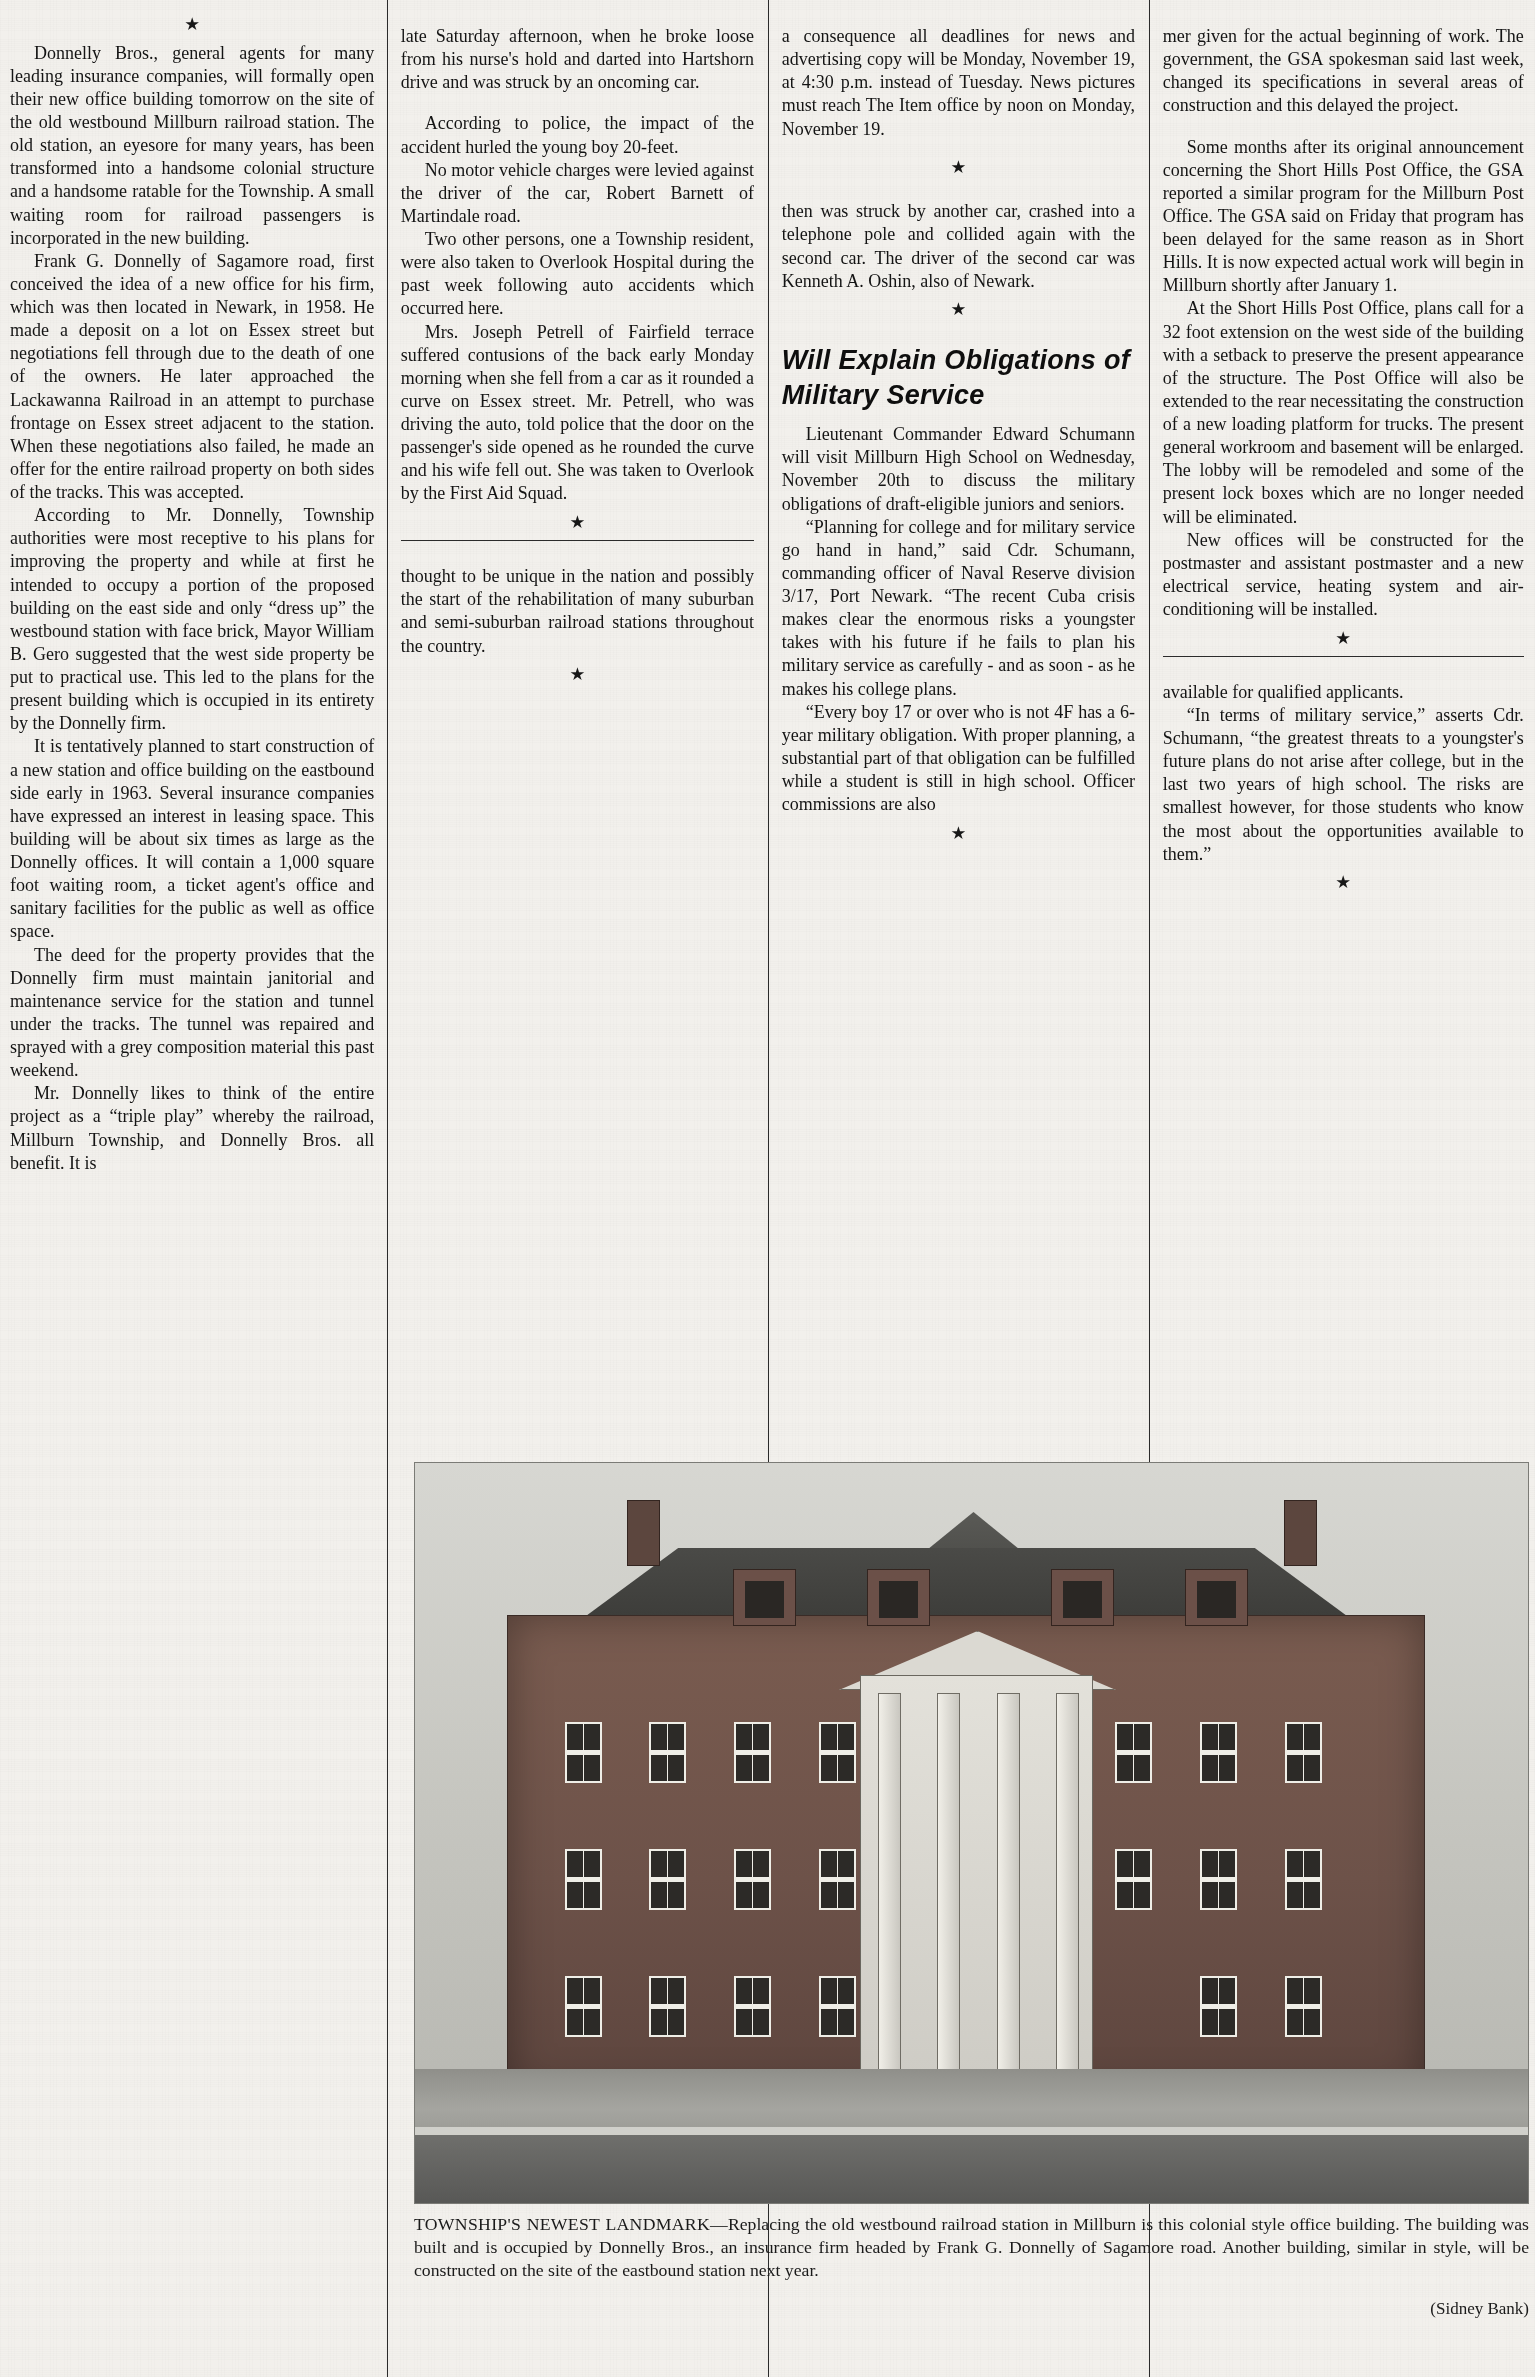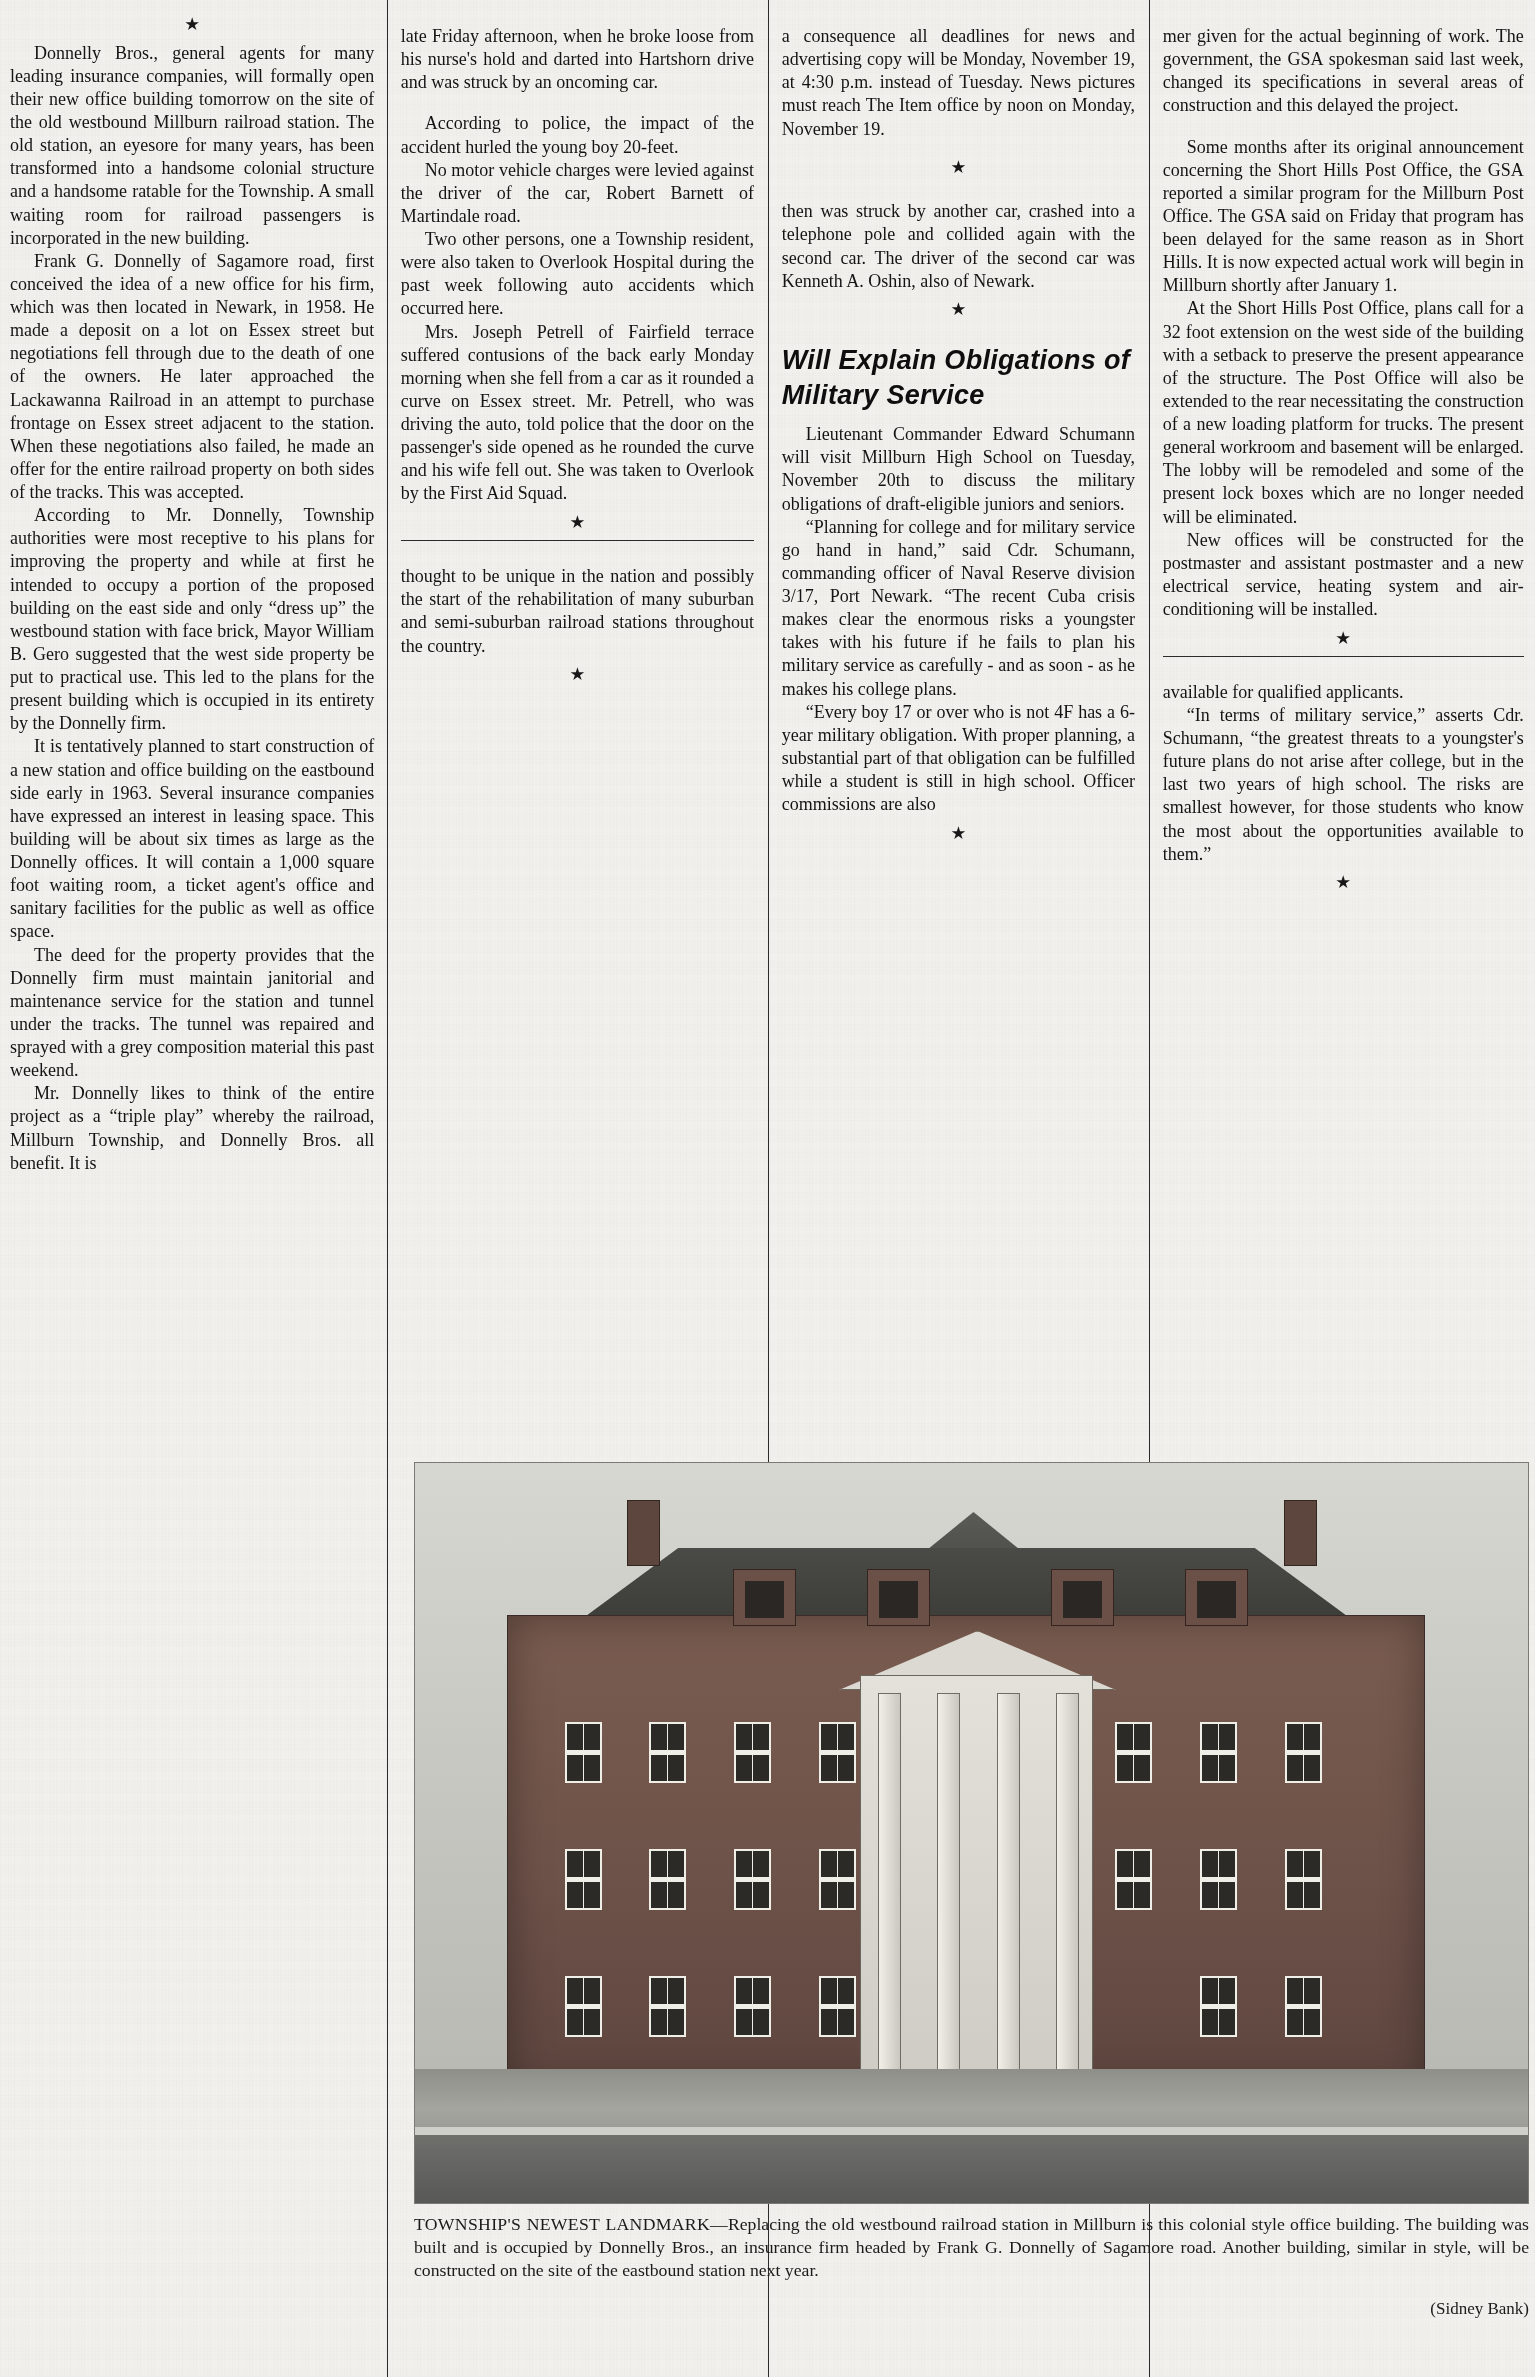--- a/index.html
+++ b/index.html
@@ -250,38 +250,38 @@
       <div class="star">★</div>
       <p class="body">Donnelly Bros., general agents for many leading insurance companies, will formally open their new office building tomorrow on the site of the old westbound Millburn railroad station. The old station, an eyesore for many years, has been transformed into a handsome colonial structure and a handsome ratable for the Township. A small waiting room for railroad passengers is incorporated in the new building.</p>
       <p class="body">Frank G. Donnelly of Sagamore road, first conceived the idea of a new office for his firm, which was then located in Newark, in 1958. He made a deposit on a lot on Essex street but negotiations fell through due to the death of one of the owners. He later approached the Lackawanna Railroad in an attempt to purchase frontage on Essex street adjacent to the station. When these negotiations also failed, he made an offer for the entire railroad property on both sides of the tracks. This was accepted.</p>
       <p class="body">According to Mr. Donnelly, Township authorities were most receptive to his plans for improving the property and while at first he intended to occupy a portion of the proposed building on the east side and only “dress up” the westbound station with face brick, Mayor William B. Gero suggested that the west side property be put to practical use. This led to the plans for the present building which is occupied in its entirety by the Donnelly firm.</p>
       <p class="body">It is tentatively planned to start construction of a new station and office building on the eastbound side early in 1963. Several insurance companies have expressed an interest in leasing space. This building will be about six times as large as the Donnelly offices. It will contain a 1,000 square foot waiting room, a ticket agent's office and sanitary facilities for the public as well as office space.</p>
       <p class="body">The deed for the property provides that the Donnelly firm must maintain janitorial and maintenance service for the station and tunnel under the tracks. The tunnel was repaired and sprayed with a grey composition material this past weekend.</p>
       <p class="body">Mr. Donnelly likes to think of the entire project as a “triple play” whereby the railroad, Millburn Township, and Donnelly Bros. all benefit. It is</p>
     </div>
 
     <div class="col col2">
-      <p class="topclip">late Friday afternoon, when he broke loose from his nurse's hold and darted into Hartshorn drive and was struck by an oncoming car.</p>
+      <p class="topclip">late Saturday afternoon, when he broke loose from his nurse's hold and darted into Hartshorn drive and was struck by an oncoming car.</p>
       <p class="body">According to police, the impact of the accident hurled the young boy 20-feet.</p>
       <p class="body">No motor vehicle charges were levied against the driver of the car, Robert Barnett of Martindale road.</p>
       <p class="body">Two other persons, one a Township resident, were also taken to Overlook Hospital during the past week following auto accidents which occurred here.</p>
       <p class="body">Mrs. Joseph Petrell of Fairfield terrace suffered contusions of the back early Monday morning when she fell from a car as it rounded a curve on Essex street. Mr. Petrell, who was driving the auto, told police that the door on the passenger's side opened as he rounded the curve and his wife fell out. She was taken to Overlook by the First Aid Squad.</p>
       <div class="star">★</div>
       <div class="rule"></div>
       <p class="body noindent">thought to be unique in the nation and possibly the start of the rehabilitation of many suburban and semi-suburban railroad stations throughout the country.</p>
       <div class="star">★</div>
     </div>
 
     <div class="col col3">
       <p class="topclip">a consequence all deadlines for news and advertising copy will be Monday, November 19, at 4:30 p.m. instead of Tuesday. News pictures must reach The Item office by noon on Monday, November 19.</p>
       <div class="star">★</div>
       <p class="body noindent">then was struck by another car, crashed into a telephone pole and collided again with the second car. The driver of the second car was Kenneth A. Oshin, also of Newark.</p>
       <div class="star">★</div>
       <h1 class="headline small">Will Explain Obligations of Military Service</h1>
-      <p class="body">Lieutenant Commander Edward Schumann will visit Millburn High School on Tuesday, November 20th to discuss the military obligations of draft-eligible juniors and seniors.</p>
+      <p class="body">Lieutenant Commander Edward Schumann will visit Millburn High School on Wednesday, November 20th to discuss the military obligations of draft-eligible juniors and seniors.</p>
       <p class="body">“Planning for college and for military service go hand in hand,” said Cdr. Schumann, commanding officer of Naval Reserve division 3/17, Port Newark. “The recent Cuba crisis makes clear the enormous risks a youngster takes with his future if he fails to plan his military service as carefully - and as soon - as he makes his college plans.</p>
       <p class="body">“Every boy 17 or over who is not 4F has a 6-year military obligation. With proper planning, a substantial part of that obligation can be fulfilled while a student is still in high school. Officer commissions are also</p>
       <div class="star">★</div>
     </div>
 
     <div class="col col4">
       <p class="topclip">mer given for the actual beginning of work. The government, the GSA spokesman said last week, changed its specifications in several areas of construction and this delayed the project.</p>
       <p class="body">Some months after its original announcement concerning the Short Hills Post Office, the GSA reported a similar program for the Millburn Post Office. The GSA said on Friday that program has been delayed for the same reason as in Short Hills. It is now expected actual work will begin in Millburn shortly after January 1.</p>
       <p class="body">At the Short Hills Post Office, plans call for a 32 foot extension on the west side of the building with a setback to preserve the present appearance of the structure. The Post Office will also be extended to the rear necessitating the construction of a new loading platform for trucks. The present general workroom and basement will be enlarged. The lobby will be remodeled and some of the present lock boxes which are no longer needed will be eliminated.</p>
       <p class="body">New offices will be constructed for the postmaster and assistant postmaster and a new electrical service, heating system and air-conditioning will be installed.</p>

